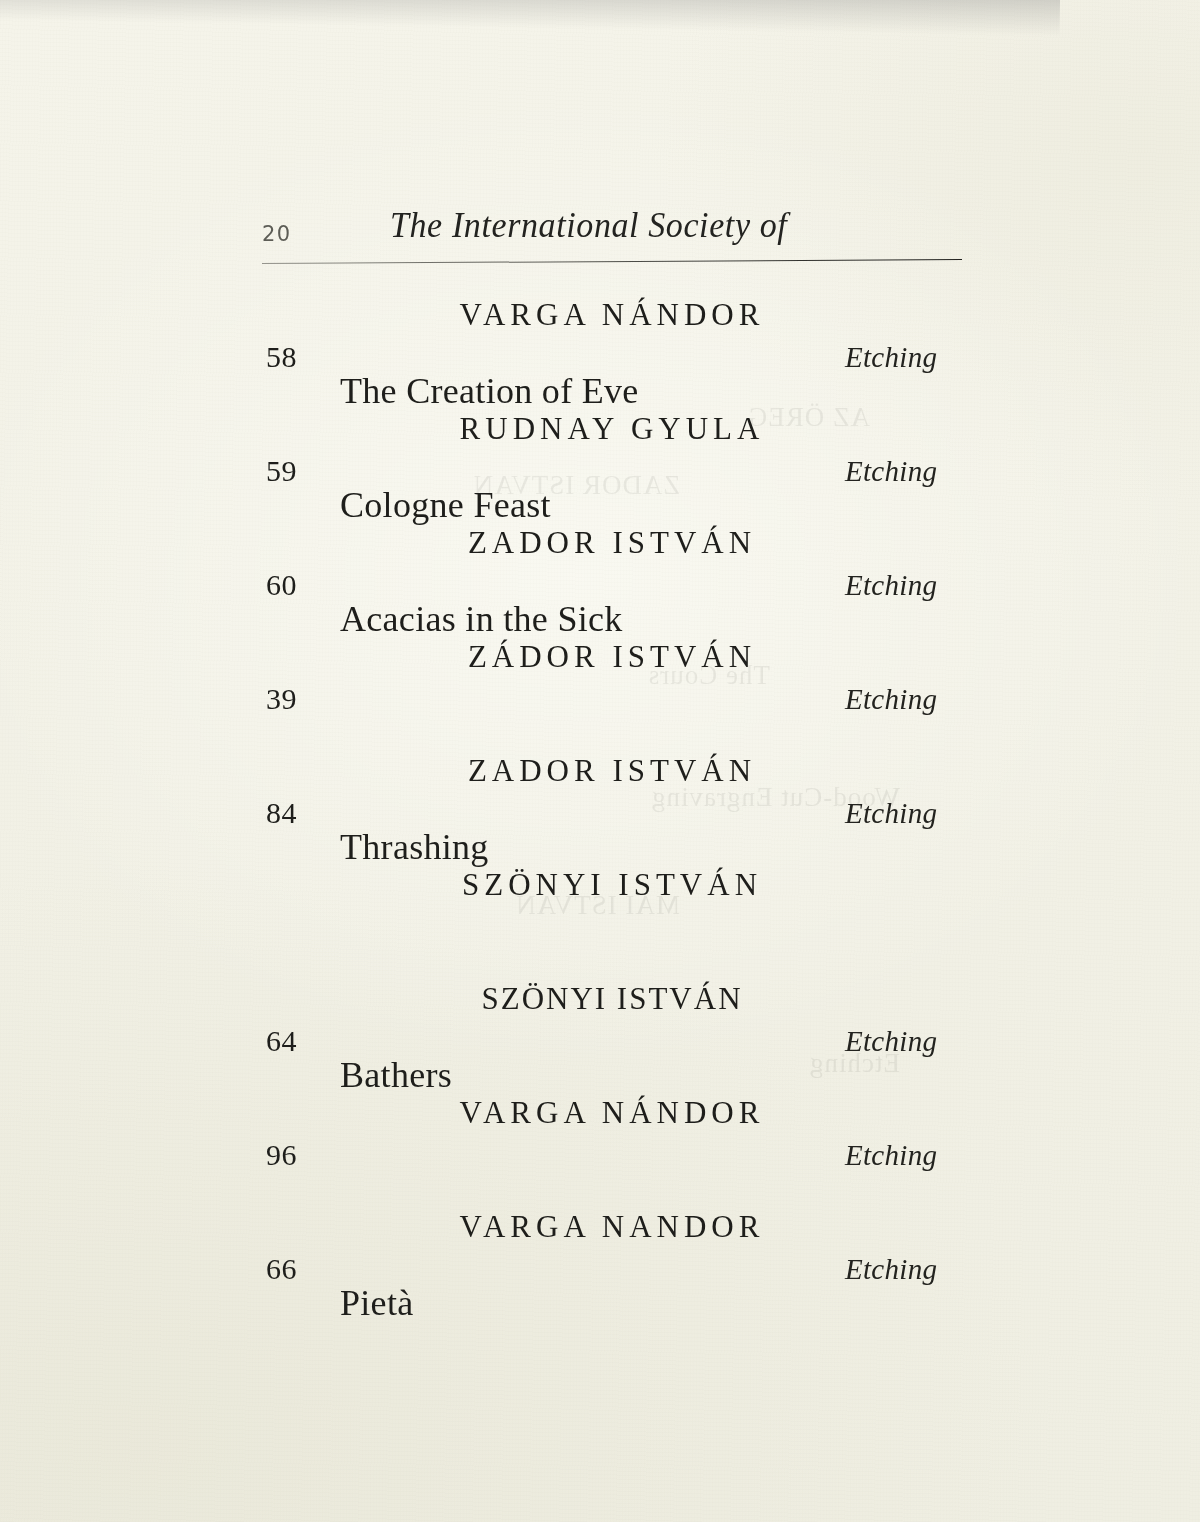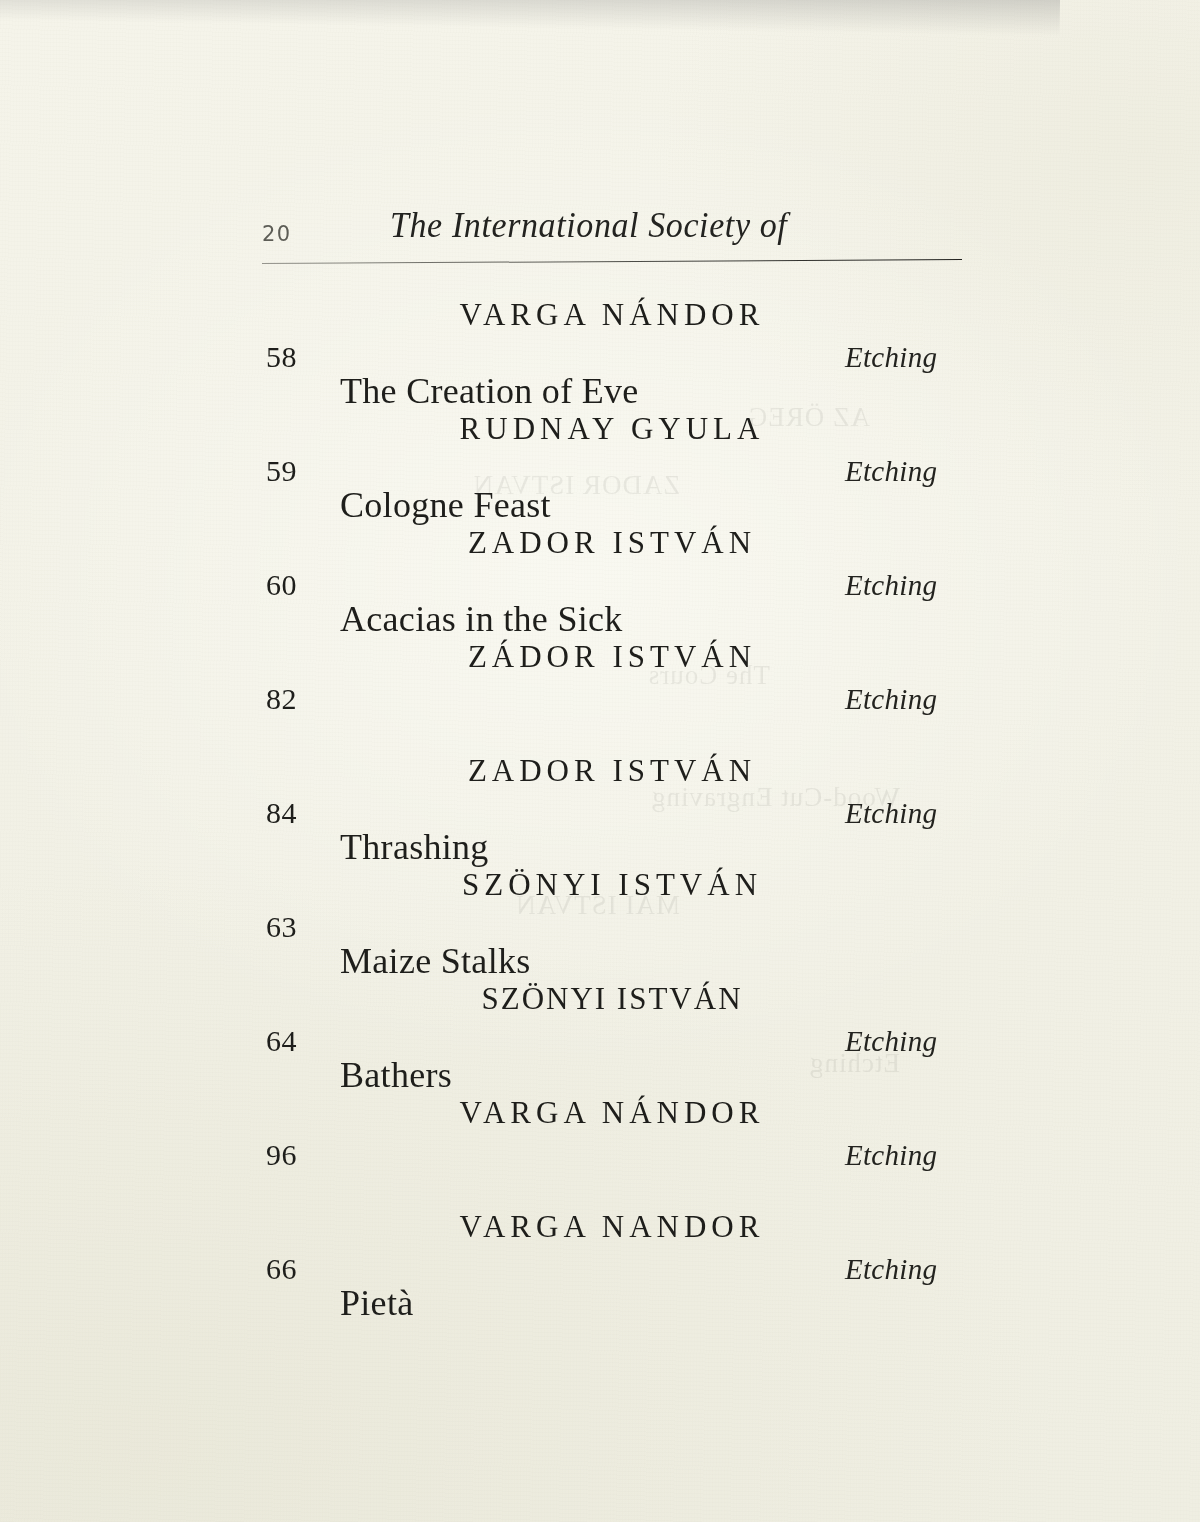--- a/index.html
+++ b/index.html
@@ -242,38 +242,34 @@
         <div class="artist wide">ZADOR ISTVÁN</div>
         <div class="work">
           <span class="num">60</span>
           <span class="title">Acacias in the Sick</span>
           <span class="medium">Etching</span>
         </div>
       </div>
       <div class="entry">
         <div class="artist wide">ZÁDOR ISTVÁN</div>
         <div class="work">
-          <span class="num">82</span>
+          <span class="num">39</span>
           <span class="medium">Etching</span>
         </div>
       </div>
       <div class="entry">
         <div class="artist wide">ZADOR ISTVÁN</div>
         <div class="work">
           <span class="num">84</span>
           <span class="title">Thrashing</span>
           <span class="medium">Etching</span>
         </div>
       </div>
       <div class="entry">
         <div class="artist wide">SZÖNYI ISTVÁN</div>
-        <div class="work">
-          <span class="num">63</span>
-          <span class="title">Maize Stalks</span>
-        </div>
       </div>
       <div class="entry">
         <div class="artist tight">SZÖNYI ISTVÁN</div>
         <div class="work">
           <span class="num">64</span>
           <span class="title">Bathers</span>
           <span class="medium">Etching</span>
         </div>
       </div>
       <div class="entry">

